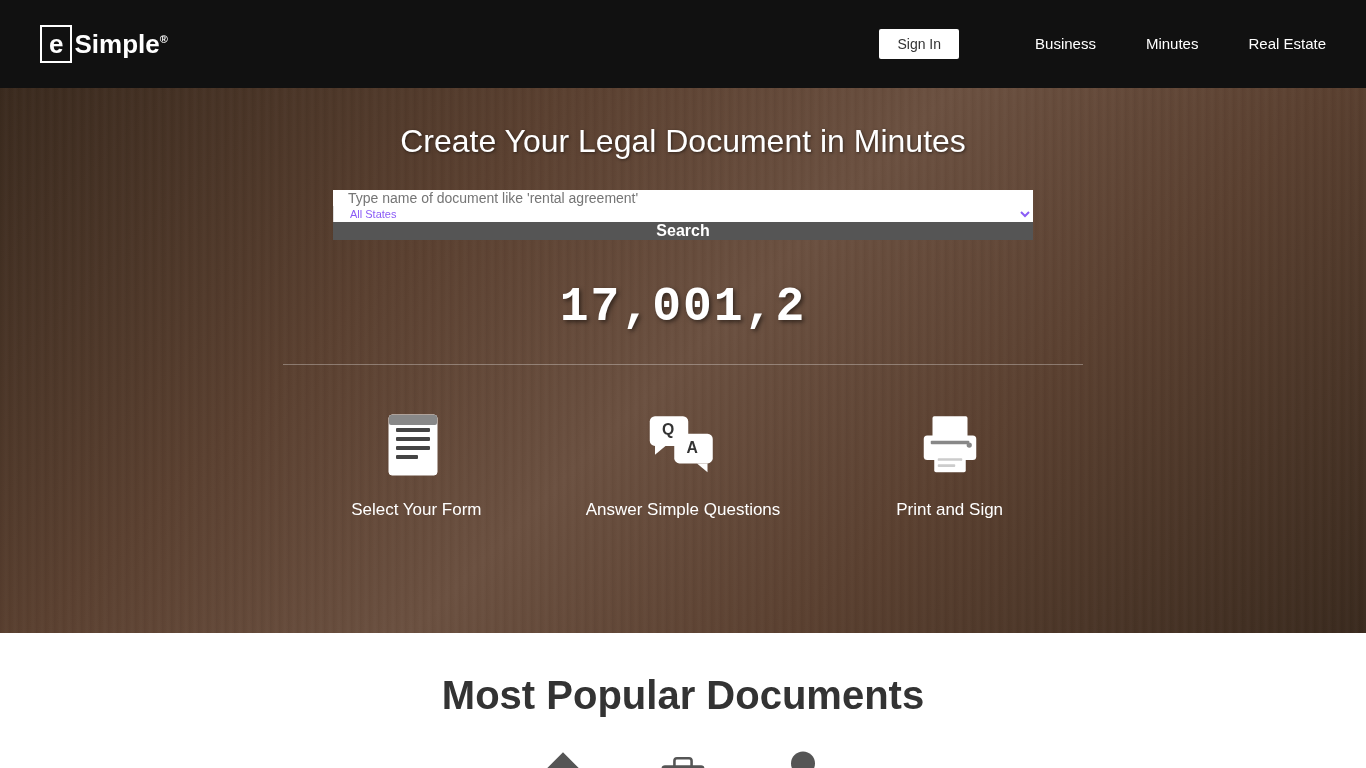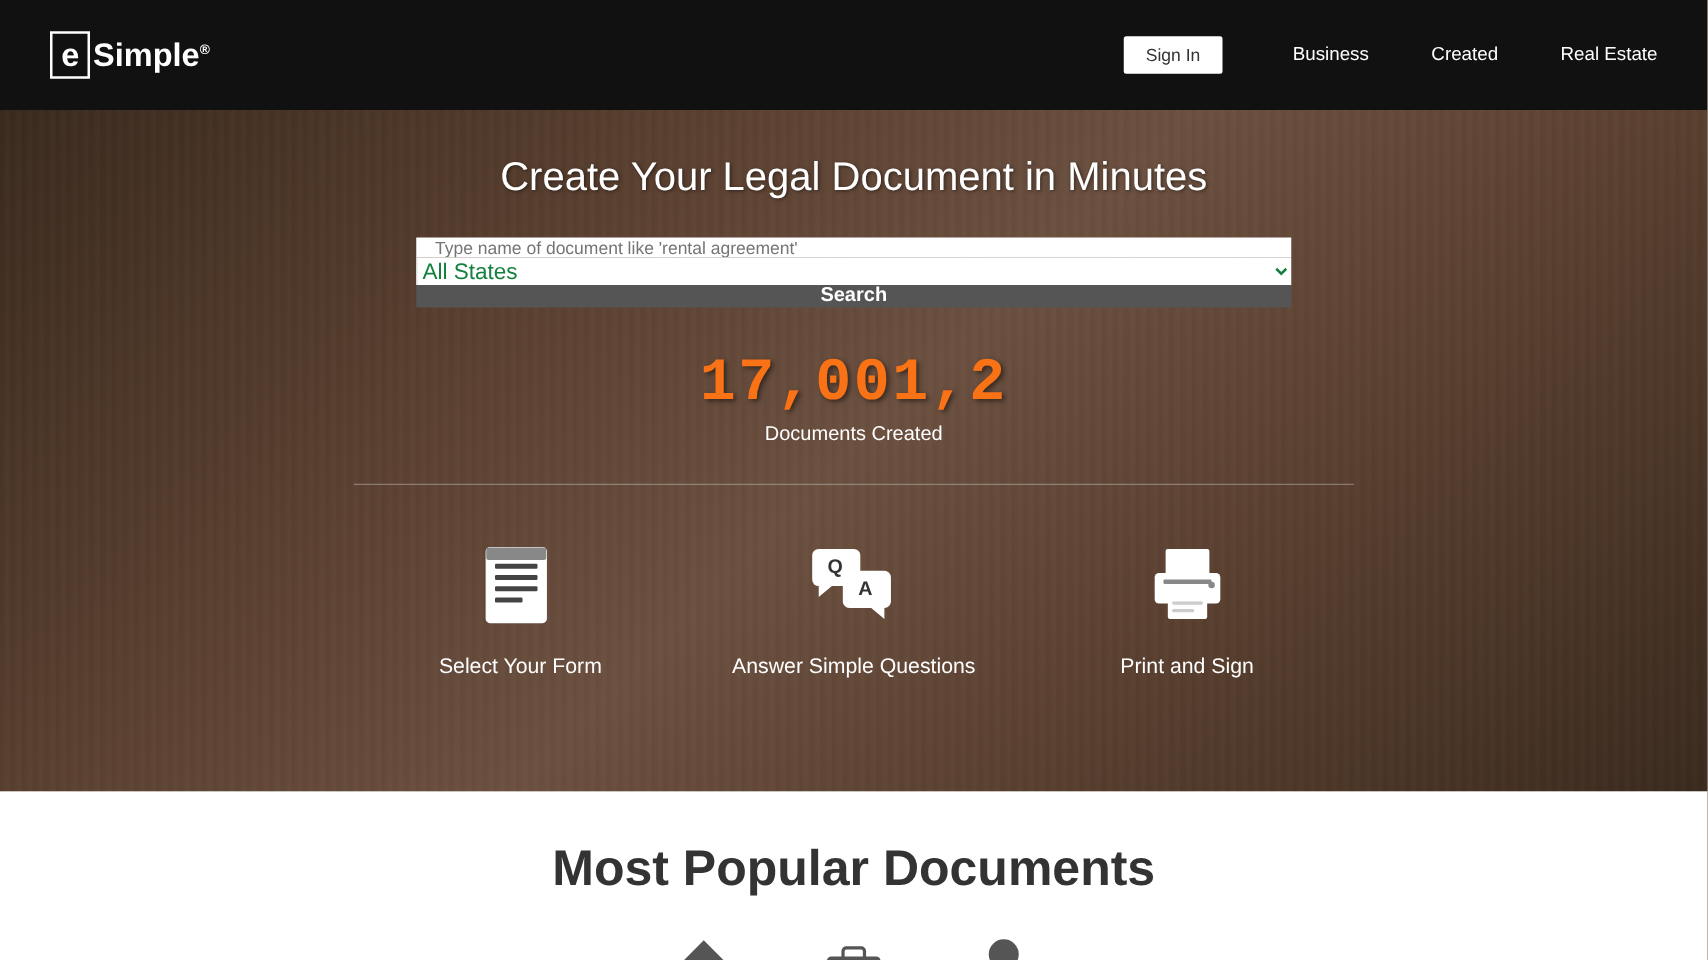--- a/index.html
+++ b/index.html
@@ -43,21 +43,21 @@
       margin-left: 2px;
     }
     .logo-reg {
       color: white;
       font-size: 11px;
       vertical-align: super;
     }
     .header-right {
       display: flex;
       align-items: center;
-      gap: 56px;
+      gap: 76px;
     }
     .nav-links {
       display: flex;
       gap: 50px;
       list-style: none;
     }
     .nav-links a {
       color: white;
       text-decoration: none;
       font-size: 15px;
@@ -132,23 +132,23 @@
       padding: 0 15px;
       font-size: 14px;
       color: #999;
       outline: none;
       background: white;
     }
     .state-select {
       height: 100%;
       border: none;
       border-left: 1px solid #ddd;
-      padding: 0 30px 0 0;
-      font-size: 18px;
-      color: #15803d;
+      padding: 0 30px 0 12px;
+      font-size: 11px;
+      color: #8b5cf6;
       background: white;
       appearance: auto;
       outline: none;
       cursor: pointer;
       min-width: 145px;
     }
     .search-btn {
       height: 100%;
       padding: 0 20px;
       background: #555;
@@ -161,21 +161,21 @@
 
     
     .counter-section {
       text-align: center;
       margin-bottom: 30px;
       color: white;
     }
     .counter-number {
       font-size: 48px;
       font-weight: bold;
-      color: #f97316;
+      color: #ffffff;
       font-family: 'Courier New', monospace;
       letter-spacing: 2px;
       text-shadow: 2px 2px 4px rgba(0,0,0,0.5);
     }
     .counter-label {
       font-size: 16px;
       color: white;
       margin-top: 5px;
     }
 
@@ -261,21 +261,21 @@
     <span class="logo-text">
       <span>Simple</span><sup class="logo-reg">®</sup>
     </span>
   </div>
 
   <div class="header-right">
     <button class="sign-in-btn">Sign In</button>
     <nav>
       <ul class="nav-links">
         <li><a href="#">Business</a></li>
-        <li><a href="#">Created</a></li>
+        <li><a href="#">Minutes</a></li>
         <li><a href="#">Real Estate</a></li>
       </ul>
     </nav>
   </div>
 </header>
 
 <section class="hero">
   <div class="hero-bg"></div>
 
   <div class="hero-content">
@@ -334,21 +334,20 @@
         <option>Washington</option>
         <option>West Virginia</option>
         <option>Wisconsin</option>
         <option>Wyoming</option>
       </select>
       <button class="search-btn">Search</button>
     </div>
 
     <div class="counter-section">
       <div class="counter-number">17,001,2</div>
-      <div class="counter-label">Documents Created</div>
     </div>
 
     <div class="hero-divider"></div>
 
     <div class="steps-section">
 
       <div class="step">
         <div class="step-icon">
           <svg class="form-icon-svg" viewBox="0 0 70 70" fill="none" xmlns="http://www.w3.org/2000/svg">
             <rect x="8" y="5" width="48" height="60" rx="3" fill="white" stroke="white" stroke-width="1"></rect>

